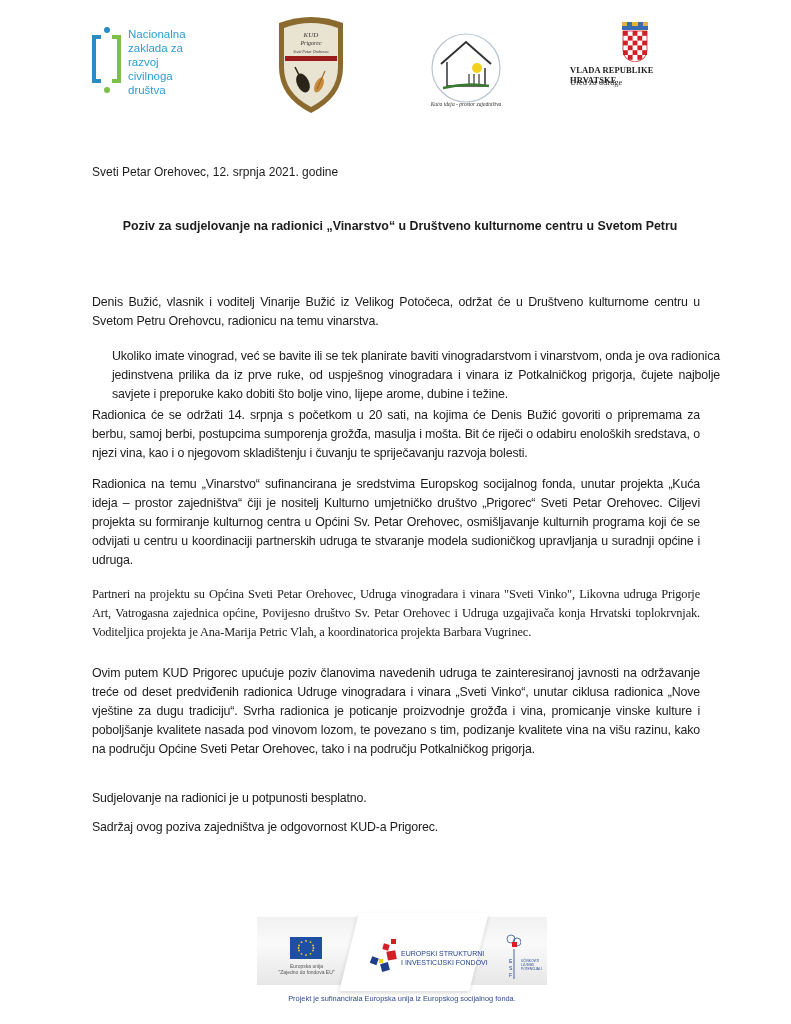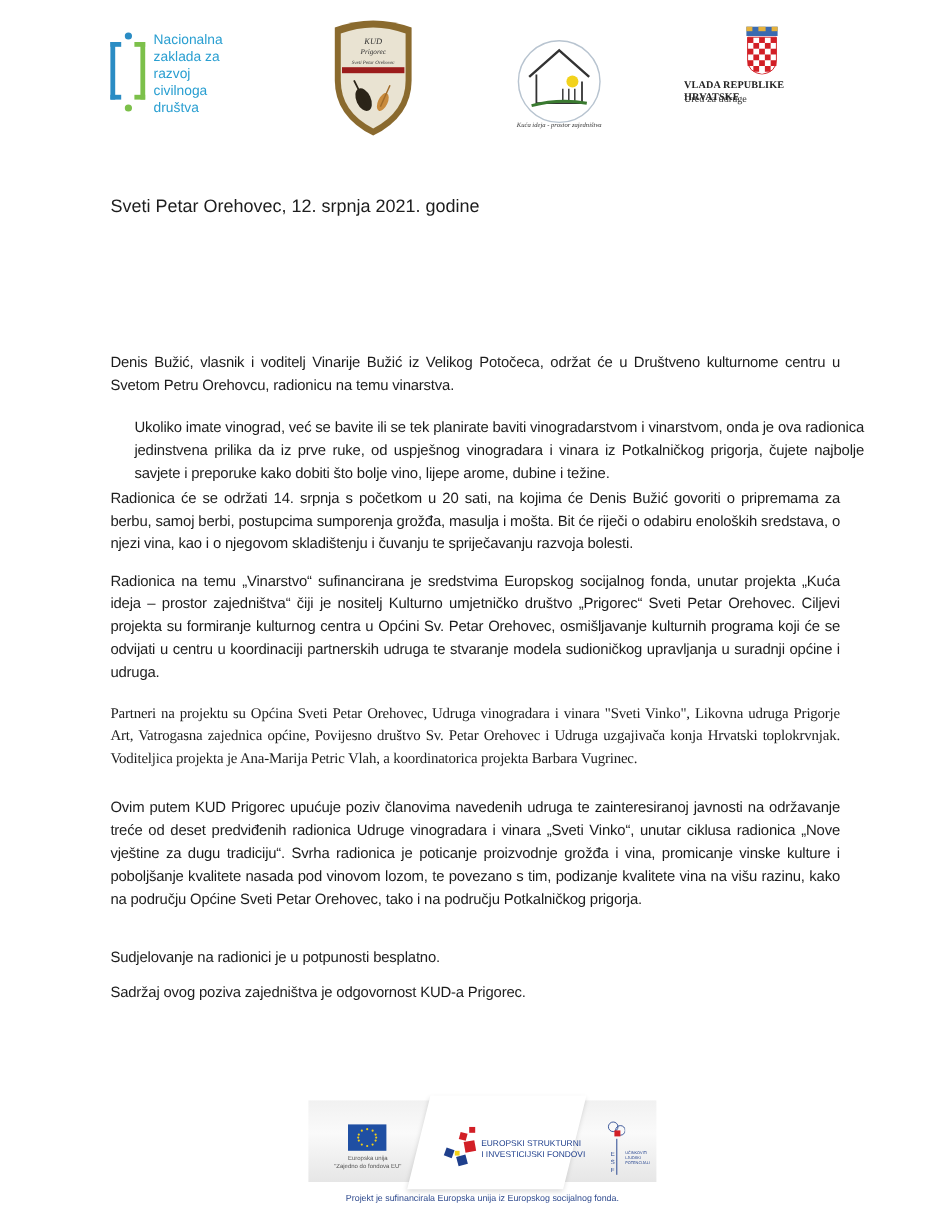--- a/index.html
+++ b/index.html
@@ -20,21 +20,21 @@
 
   .kud { left: 275px; top: 15px; width: 72px; height: 100px; }
   .hub { left: 425px; top: 28px; width: 82px; height: 84px; }
 
   .gov { left: 570px; top: 22px; width: 130px; height: 70px; text-align: left; }
   .gov .t1 { position: absolute; left: 0; top: 43px; width: 130px; font-family: "Liberation Serif", serif; font-weight: bold; font-size: 8.5px; color: #222; letter-spacing: 0.1px; }
   .gov .t2 { position: absolute; left: 0; top: 55px; width: 130px; font-family: "Liberation Serif", serif; font-size: 8.5px; color: #333; }
 
   
   .doc { font-family: "Liberation Sans Narrow", "Liberation Sans", sans-serif; font-size: 12.4px; line-height: 19px; color: #1d1d1d; }
-  .date { left: 92px; top: 163px; font-size: 15px; }
+  .date { left: 92px; top: 163px; font-size: 12px; }
   .title { left: 110px; top: 216px; width: 580px; text-align: center; font-weight: bold; font-size: 12.4px; line-height: 21px; }
   .para { left: 92px; width: 608px; text-align: justify; letter-spacing: -0.15px; }
   .p1 { top: 293px; }
   .p2 { top: 347px; margin-left: 20px; }
   .p3 { top: 406px; }
   .p4 { top: 475px; }
   .p5 { top: 585px; font-family: Liberation Serif, serif; }
   .p6 { top: 664px; }
   .p7 { top: 789px; }
   .p8 { top: 818px; }
@@ -125,20 +125,21 @@
       <rect x="7.8" y="33" width="4.8" height="4.8"></rect>
         <rect x="17.4" y="33" width="4.8" height="4.8"></rect>
     </g>
   </svg>
   <div class="t1">VLADA REPUBLIKE HRVATSKE</div>
   <div class="t2">Ured za udruge</div>
 </div>
 
 <div class="abs doc date">Sveti Petar Orehovec,  12. srpnja 2021. godine</div>
 <div class="abs doc title">
+  <div>Poziv za sudjelovanje na radionici „Vinarstvo“ u Društveno kulturnome centru u Svetom Petru</div>
 </div>
 
 <div class="abs doc para p1">Denis Bužić, vlasnik i voditelj Vinarije Bužić iz Velikog Potočeca, održat će u Društveno kulturnome centru u Svetom Petru Orehovcu, radionicu na temu vinarstva.</div>
 <div class="abs doc para p2">Ukoliko imate vinograd, već se bavite ili se tek planirate baviti vinogradarstvom i vinarstvom, onda je ova radionica jedinstvena prilika da iz prve ruke, od uspješnog vinogradara i vinara iz Potkalničkog prigorja, čujete najbolje savjete i preporuke kako dobiti što bolje vino, lijepe arome, dubine i težine.</div>
 <div class="abs doc para p3">Radionica će se održati 14. srpnja s početkom u 20 sati, na kojima će Denis Bužić govoriti o pripremama za berbu, samoj berbi, postupcima sumporenja grožđa, masulja i mošta. Bit će riječi o odabiru enoloških sredstava, o njezi vina, kao i o njegovom skladištenju i čuvanju te spriječavanju razvoja bolesti.</div>
 <div class="abs doc para p4">Radionica na temu „Vinarstvo“ sufinancirana je sredstvima Europskog socijalnog fonda, unutar projekta „Kuća ideja – prostor zajedništva“ čiji je nositelj Kulturno umjetničko društvo „Prigorec“ Sveti Petar Orehovec. Ciljevi projekta su formiranje kulturnog centra u Općini Sv. Petar Orehovec, osmišljavanje kulturnih programa koji će se odvijati u centru u koordinaciji partnerskih udruga te stvaranje modela sudioničkog upravljanja u suradnji općine i udruga.</div>
 <div class="abs doc para p5">Partneri na projektu su Općina Sveti Petar Orehovec, Udruga vinogradara i vinara "Sveti Vinko", Likovna udruga Prigorje Art, Vatrogasna zajednica općine, Povijesno društvo Sv. Petar Orehovec i Udruga uzgajivača konja Hrvatski toplokrvnjak. Voditeljica projekta je Ana-Marija Petric Vlah, a koordinatorica projekta Barbara Vugrinec.</div>
 <div class="abs doc para p6">Ovim putem KUD Prigorec upućuje poziv članovima navedenih udruga te zainteresiranoj javnosti na održavanje treće od deset predviđenih radionica Udruge vinogradara i vinara „Sveti Vinko“, unutar ciklusa radionica „Nove vještine za dugu tradiciju“. Svrha radionica je poticanje proizvodnje grožđa i vina, promicanje vinske kulture i poboljšanje kvalitete nasada pod vinovom lozom, te povezano s tim, podizanje kvalitete vina na višu razinu, kako na području Općine Sveti Petar Orehovec, tako i na području Potkalničkog prigorja.</div>
 <div class="abs doc para p7">Sudjelovanje na radionici je u potpunosti besplatno.</div>
 <div class="abs doc para p8">Sadržaj ovog poziva zajedništva je odgovornost KUD-a Prigorec.</div>

